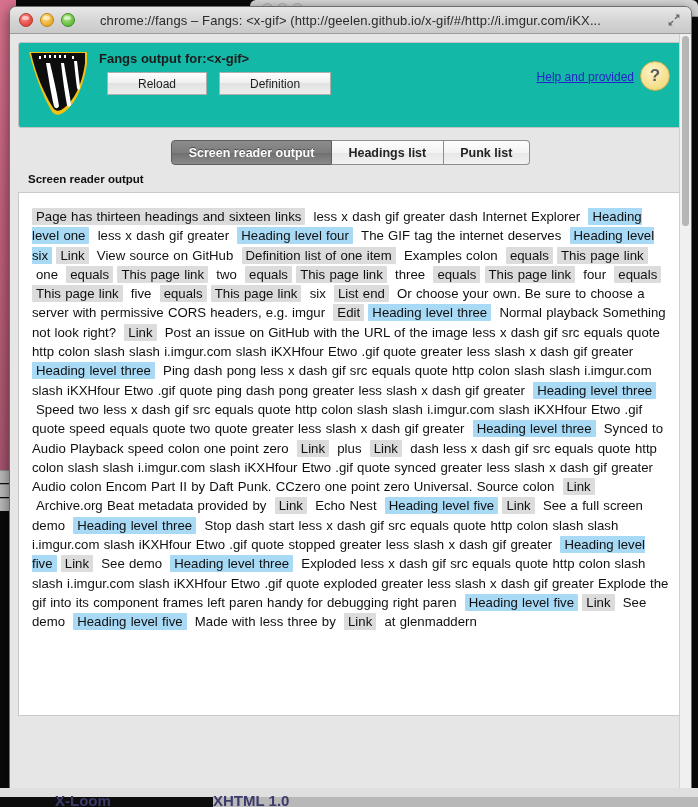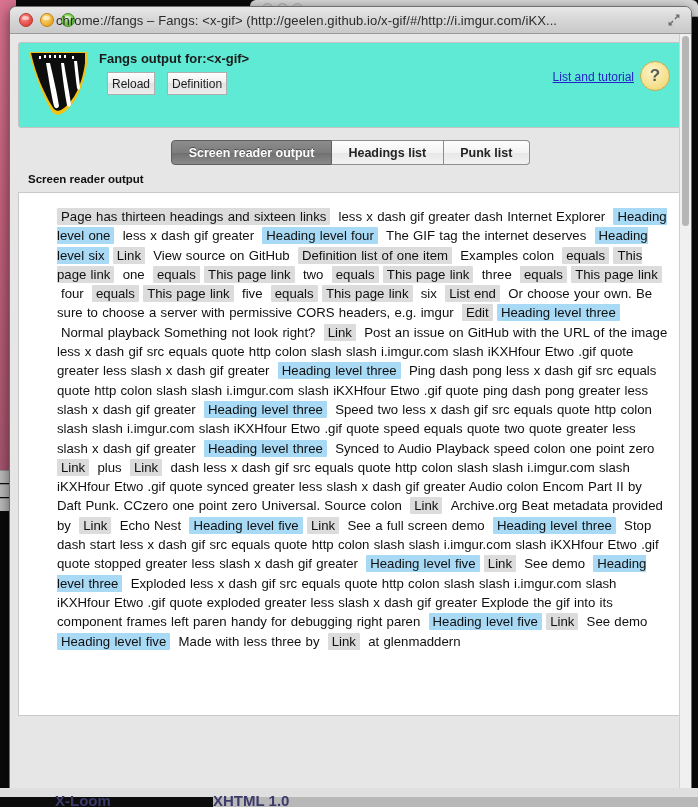--- a/index.html
+++ b/index.html
@@ -54,46 +54,46 @@
     display:flex; align-items:center;
   }
   .traffic { display:flex; gap:7px; margin-left:9px; }
   .tl { width:12px; height:12px; border-radius:50%; position:relative; }
   .tl::after { content:""; position:absolute; left:2px; top:1.5px; width:7px; height:4px;
                border-radius:50% 50% 40% 40%; background:rgba(255,255,255,.55); }
   .tl.red    { background:radial-gradient(circle at 35% 30%,#ff8f88,#e0443c 75%); border:1px solid #b3352f; }
   .tl.yellow { background:radial-gradient(circle at 35% 30%,#ffe08a,#e9a722 75%); border:1px solid #bb8314; }
   .tl.green  { background:radial-gradient(circle at 35% 30%,#b4ec86,#5eb837 75%); border:1px solid #458c26; }
   .title-text {
-    position:absolute; left:0; right:0; text-align:left;
+    position:absolute; left:0; right:0; text-align:center;
     font-size:13px; color:#2b2b2b; letter-spacing:.1px;
     white-space:nowrap; overflow:hidden; pointer-events:none;
     padding:0 46px;
   }
   .zoom-btn {
     position:absolute; right:9px; top:5px; width:16px; height:16px;
     color:#6a6a6a; display:flex; align-items:center; justify-content:center;
   }
 
   
   .header-panel {
     margin:8px 8px 0 8px; height:84px;
-    background:#5eead4;
+    background:#14b8a6;
     border:1px solid #c2c2c2;
     border-radius:3px;
     position:relative;
   }
   .fangs-logo { position:absolute; left:8px; top:7px; width:62px; height:66px; }
   .fangs-title {
     position:absolute; left:80px; top:8px;
     font-size:13px; font-weight:bold; color:#1b1b1b;
   }
   .btn-row { position:absolute; left:88px; top:29px; display:flex; gap:12px; }
   .btn {
-    height:21px; padding:0 4px; border-radius:0;
+    height:21px; padding:0 30px; border-radius:0;
     background:linear-gradient(180deg,#fdfdfd 0%,#f0f0f0 48%,#e2e2e2 50%,#ededed 100%);
     border:1px solid #aeaeae;
     font-size:12px; color:#1d1d1d;
     display:flex; align-items:center; justify-content:center;
     box-shadow:0 1px 0 rgba(255,255,255,.8) inset;
   }
   .help-link {
     position:absolute; right:48px; top:27px;
     font-size:12px; color:#2424c8; text-decoration:underline;
   }
@@ -141,21 +141,20 @@
     border:1px solid #c9c9c9;
     height:498px;
     padding:14px 13px 10px 13px;
     overflow:hidden;
   }
   .readout-inner {
     font-size:13.2px;
     line-height:19.3px;
     color:#101010;
     word-spacing:.6px;
-    margin-left:25px;
   }
   .seg { padding:1px 4px; border-radius:1px; }
   .seg-struct { background:#dcdcdc; }
   .seg-head   { background:#a8d9f5; }
   .seg-plain  { }
 
   
   .scrollbar {
     position:absolute; right:0; top:27px; width:11px; bottom:0;
     background:#f0f0f0; border-left:1px solid #cfcfcf;
@@ -218,21 +217,21 @@
         </svg>
       </div>
 
       <div class="fangs-title">Fangs output for:&lt;x-gif&gt;</div>
 
       <div class="btn-row">
         <div class="btn">Reload</div>
         <div class="btn">Definition</div>
       </div>
 
-      <div class="help-link">List and tutorial</div>
+      <div class="help-link">Help and provided</div>
       <div class="help-badge">?</div>
     </div>
 
     <div class="tabs">
       <div class="tabstrip" id="tabstrip">
           <div class="tab active">Screen reader output</div>
           <div class="tab">Headings list</div>
           <div class="tab">Punk list</div>
         </div>
     </div>

